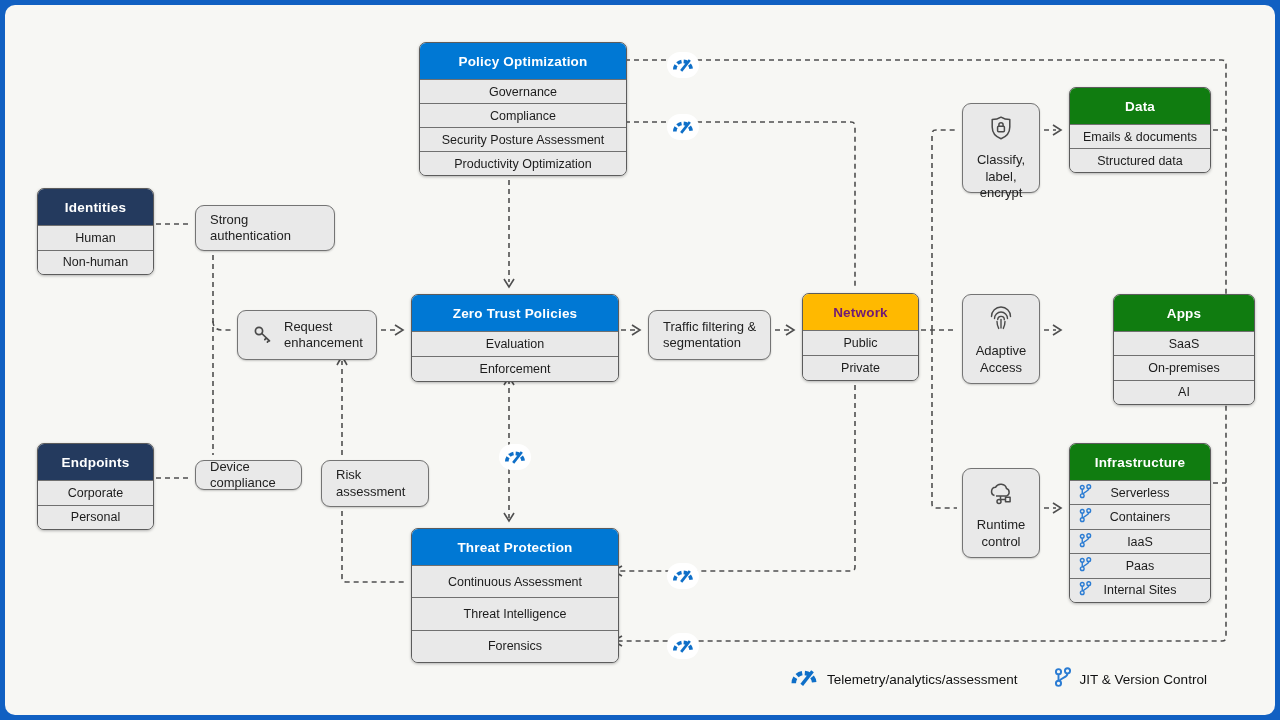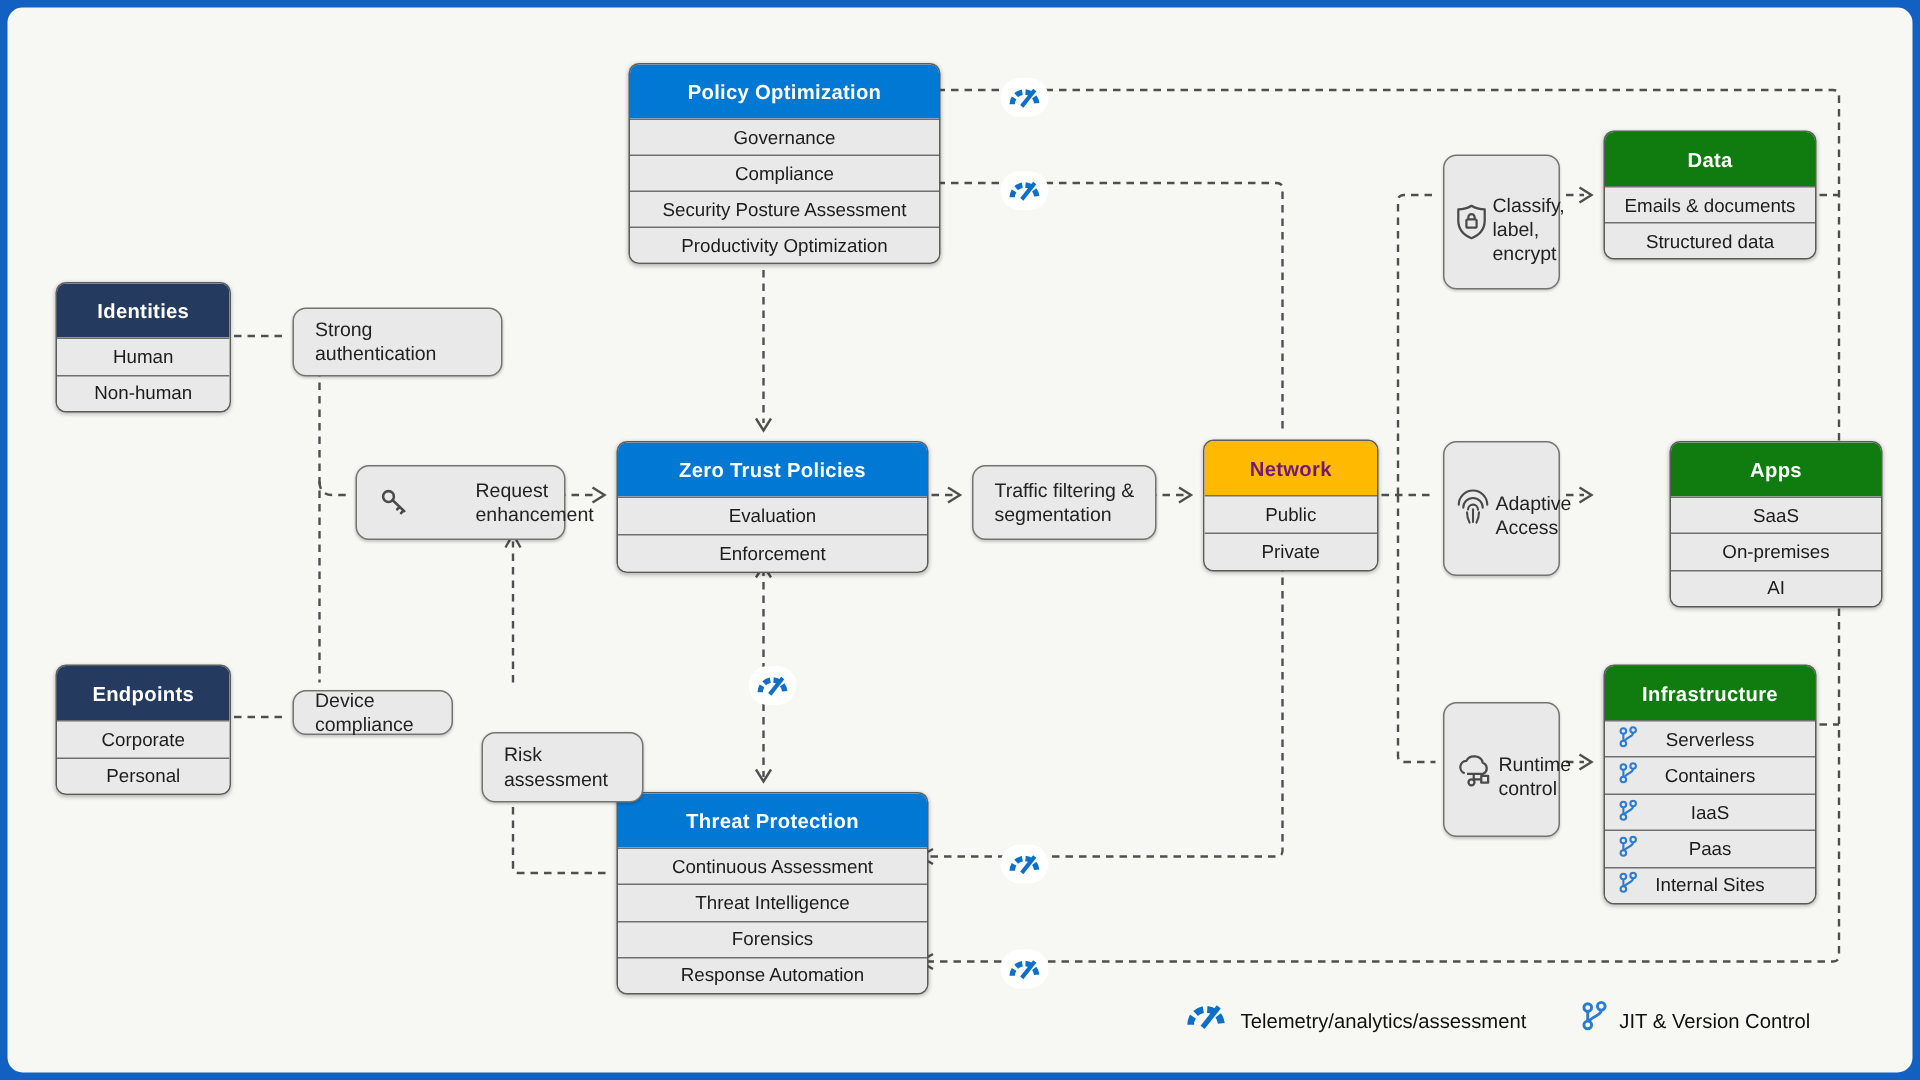--- a/index.html
+++ b/index.html
@@ -38,22 +38,22 @@
   .entity .row .jit-ic { position:absolute; left:9px; top:50%; transform:translateY(-50%); }
 
   
   .node {
     position:absolute; z-index:2; box-sizing:border-box;
     border:1.5px solid #747474; border-radius:9px; background:#e9e9e9;
     box-shadow:0 1px 2px rgba(0,0,0,.2);
     font-size:13px; color:#222; line-height:1.25;
   }
   .node.sideLabel { display:flex; align-items:center; padding:6px 10px 6px 14px; }
-  .node.iconNode  { display:flex; flex-direction:row; align-items:center; justify-content:flex-start;
-                    padding:10px 4px 6px 4px; }
+  .node.iconNode  { display:flex; flex-direction:column; align-items:center; justify-content:flex-start;
+                    text-align:center; padding:10px 4px 6px 4px; }
   .node.iconNode .lbl { margin-top:6px; }
   .node .keywrap { margin-right:8px; flex:0 0 auto; display:flex; }
 
   
   .tele {
     position:absolute; z-index:3; width:32px; height:26px; background:#fff;
     border-radius:13px; display:flex; align-items:center; justify-content:center;
   }
 
   
@@ -237,44 +237,43 @@
         </span>
         <span>Internal Sites</span>
       </div>
     </div>
 
     <div class="entity" style="left:406px;top:523px;width:206px;height:133px;justify-content:center;">
       <div class="hdr blue">Threat Protection</div>
       <div class="row">Continuous Assessment</div>
       <div class="row">Threat Intelligence</div>
       <div class="row">Forensics</div>
-      <div class="row">Response Automation</div>
     </div>
 
     <div class="node sideLabel" style="left:190px;top:200px;width:140px;height:46px;">
       <span style="max-width:96px;">Strong authentication</span>
     </div>
 
-    <div class="node sideLabel" style="left:232px;top:305px;width:140px;height:50px;gap:33px;">
+    <div class="node sideLabel" style="left:232px;top:305px;width:140px;height:50px;">
       <span class="keywrap">
         <svg width="24" height="24" viewBox="0 0 24 24">
             <g stroke="#4a4a4a" stroke-width="1.7" fill="none" stroke-linecap="round">
               <circle cx="7" cy="8" r="3.6"></circle>
               <path d="M 9.8 10.5 L 17.5 17.8 M 14.4 14.8 L 12.8 16.6 M 17 17.3 L 15.4 19.1"></path>
             </g>
           </svg>
       </span>
       <span style="max-width:92px;">Request enhancement</span>
     </div>
 
     <div class="node sideLabel" style="left:190px;top:455px;width:107px;height:30px;">
       <span style="max-width:80px;">Device compliance</span>
     </div>
 
-    <div class="node sideLabel" style="left:316px;top:455px;width:108px;height:47px;margin-top:28px;">
+    <div class="node sideLabel" style="left:316px;top:455px;width:108px;height:47px;">
       <span style="max-width:82px;">Risk assessment</span>
     </div>
 
     <div class="node sideLabel" style="left:643px;top:305px;width:123px;height:50px;">
       <span style="max-width:104px;">Traffic filtering &amp; segmentation</span>
     </div>
 
     <div class="node iconNode" style="left:957px;top:98px;width:78px;height:90px;">
       <span>
         <svg width="28" height="28" viewBox="0 0 28 28">

